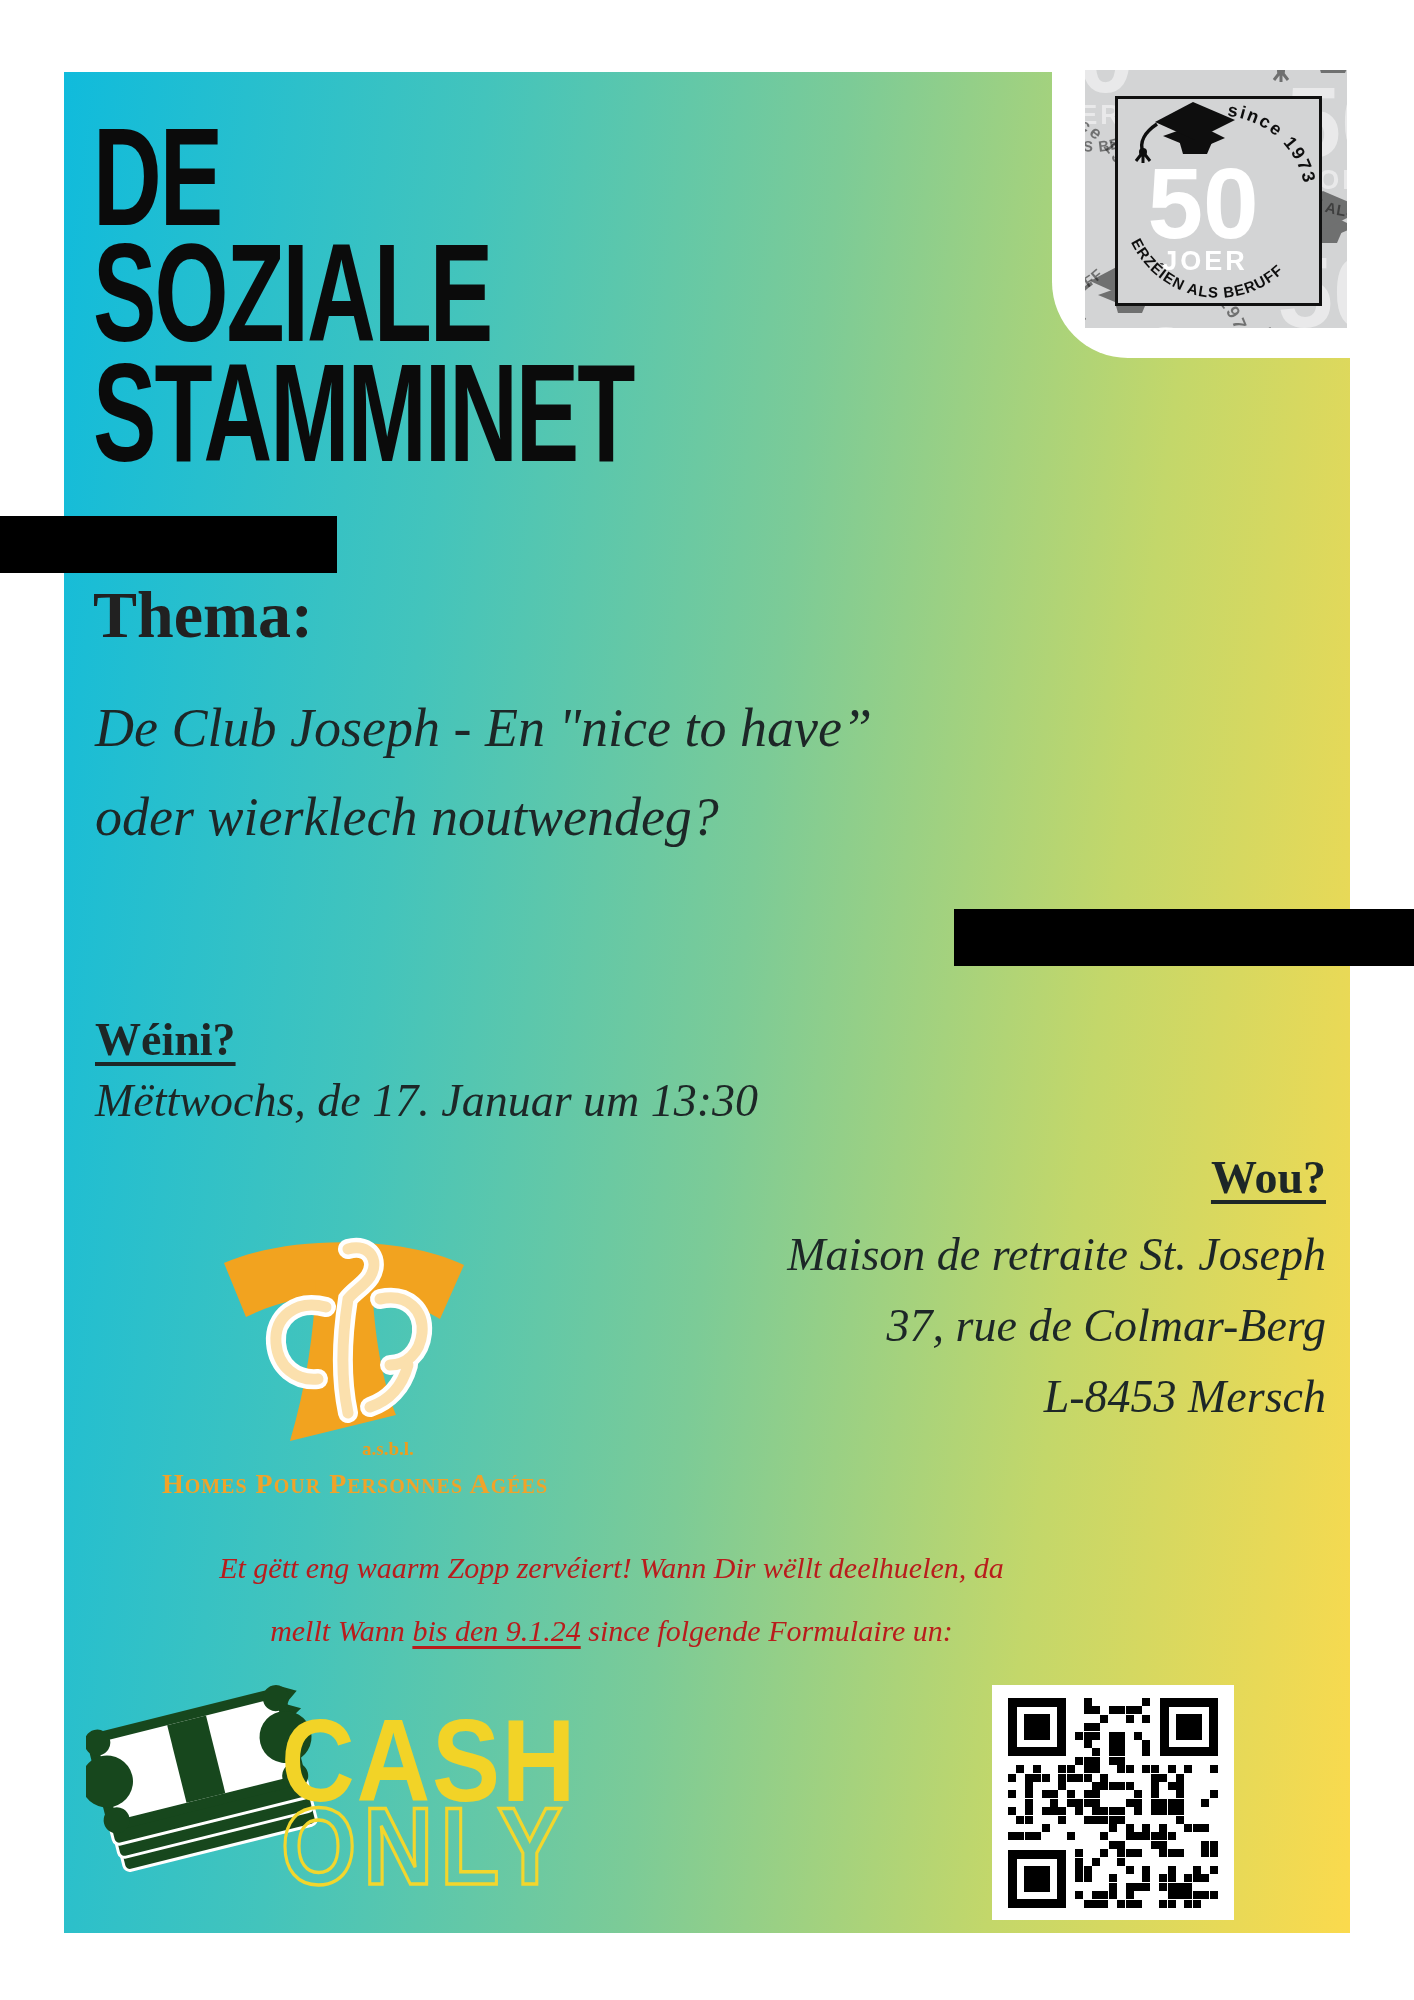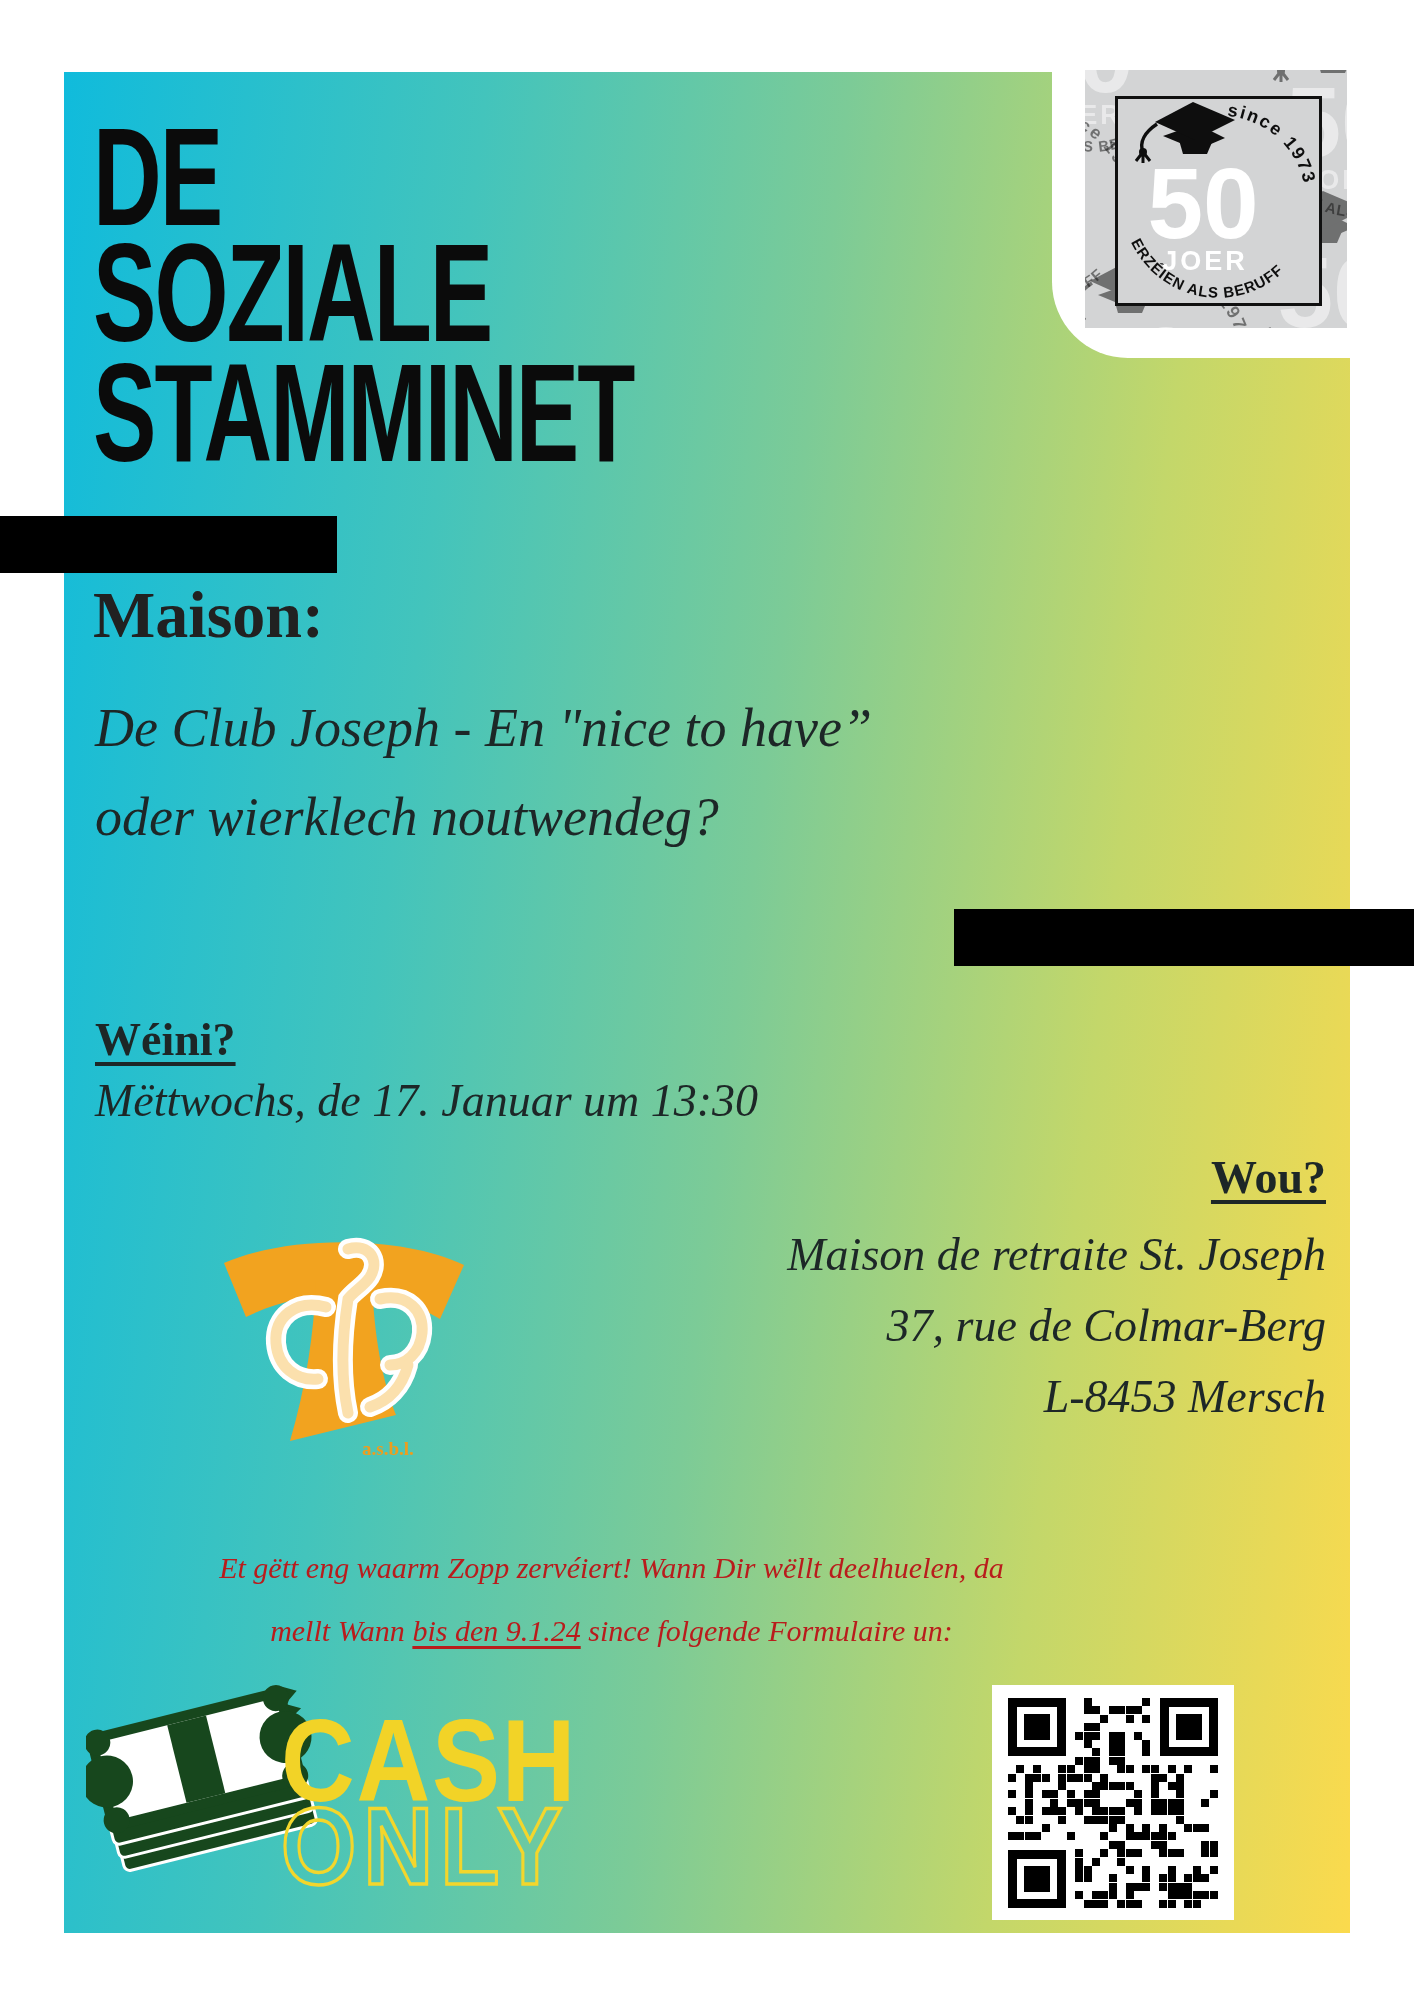--- a/index.html
+++ b/index.html
@@ -118,21 +118,21 @@
     </div>
   </div>
 
   <div class="title-line" style="top:107px">DE</div>
   <div class="title-line" style="top:223px">SOZIALE</div>
   <div class="title-line" style="top:343px">STAMMINET</div>
 
   <div class="bar-left"></div>
   <div class="bar-right"></div>
 
-  <div class="thema">Maison:</div>
+  <div class="thema">Thema:</div>
   <div class="topic">
     <div>De Club Joseph - En "nice to have”</div>
     <div>oder wierklech noutwendeg?</div>
   </div>
 
   <div class="heading-u weini-h">Wéini?</div>
   <div class="weini-t">Mëttwochs, de 17. Januar um 13:30</div>
 
   <div class="heading-u wou-h">Wou?</div>
   <div class="address">
@@ -153,20 +153,21 @@
       </g>
       <g stroke="#fbe0ad" stroke-width="11">
         <path d="M136,34 C158,28 168,46 158,62 C152,71 142,76 136,84 C130,122 128,160 136,198"></path>
         <path d="M114,92 C84,84 62,102 64,128 C66,152 84,166 106,164"></path>
         <path d="M168,84 C196,78 212,96 210,118 C208,138 194,150 178,150"></path>
         <path d="M196,150 C190,172 176,186 158,192"></path>
       </g>
     </g>
   </svg>
   <div class="asbl">a.s.b.l.</div>
+  <div class="homes">Homes Pour Personnes Agées</div>
 
   <div class="signup">
     <div>Et gëtt eng waarm Zopp zervéiert! Wann Dir wëllt deelhuelen, da</div>
     <div>
       <span>mellt Wann </span><u>bis den 9.1.24</u><span> since folgende Formulaire un:</span>
     </div>
   </div>
 
   <svg class="money" width="240" height="205" viewBox="0 0 240 205">
     <g transform="rotate(-14 118 102)">

